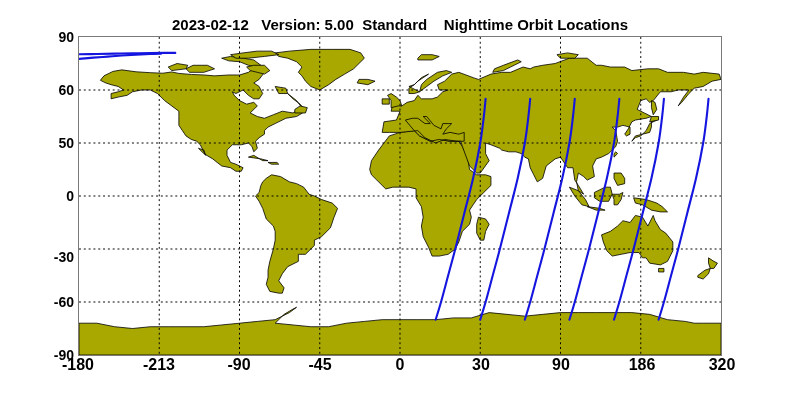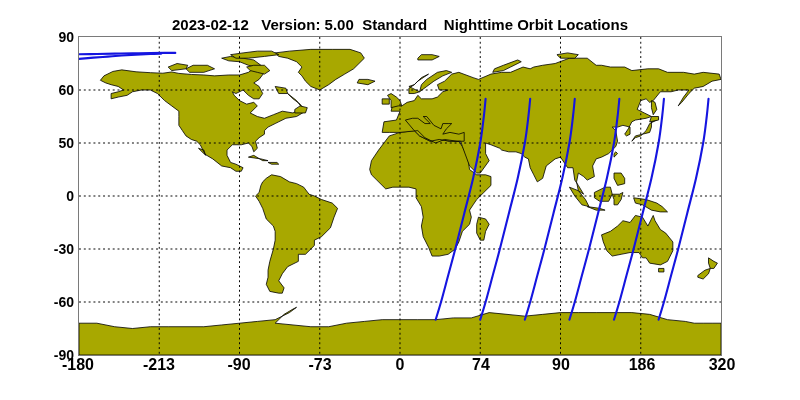--- a/index.html
+++ b/index.html
@@ -64,30 +64,30 @@
 <body>
 
 <div id="figure">
 
   <div id="title">2023-02-12   Version: 5.00  Standard    Nighttime Orbit Locations</div>
 
   <div class="ylab" style="top:30px">90</div>
   <div class="ylab" style="top:83px">60</div>
   <div class="ylab" style="top:136px">50</div>
   <div class="ylab" style="top:189px">0</div>
-  <div class="ylab" style="top:242px">-30</div>
+  <div class="ylab" style="top:250px">-30</div>
   <div class="ylab" style="top:295px">-60</div>
   <div class="ylab" style="top:348px">-90</div>
 
   <div class="xlab" style="left:78px">-180</div>
   <div class="xlab" style="left:159px">-213</div>
   <div class="xlab" style="left:239px">-90</div>
-  <div class="xlab" style="left:320px">-73</div>
+  <div class="xlab" style="left:320px">-45</div>
   <div class="xlab" style="left:400px">0</div>
-  <div class="xlab" style="left:481px">74</div>
+  <div class="xlab" style="left:481px">30</div>
   <div class="xlab" style="left:561px">90</div>
   <div class="xlab" style="left:642px">186</div>
   <div class="xlab" style="left:722px">320</div>
 
   <div id="plot">
     <svg id="mapsvg" viewBox="-180 -90 360 180" preserveAspectRatio="none">
       <g id="land-layer">
           <polygon points="-168,-65.5 -166,-68 -161,-70.5 -156,-71.4 -148,-70.3 -140,-69.8 -133,-69.5 -128,-70.2 -124,-69.4 -117,-68.8 -110,-68.5 -104,-68 -96,-68.5 -90,-68.5 -85,-70 -81,-73 -85,-74 -90,-76 -96,-76.5 -100,-78 -95,-79 -88,-78 -82,-77 -78,-74 -76,-70 -79,-66 -82,-64 -79,-62 -77,-58 -79,-55 -82,-55 -85,-57 -88,-60 -92,-58 -94,-59 -93,-57 -90,-54 -86,-52 -82,-53 -80,-51 -84,-47 -80,-45 -76,-44 -71,-46 -66,-48 -60,-47 -55,-50 -58,-54 -63,-58 -68,-58 -70,-62 -64,-61 -63,-58 -60,-55 -56,-52 -53,-48 -58,-45 -64,-44 -68,-42 -70,-41 -74,-39 -76,-37 -76,-35 -79,-33 -81,-31 -80,-27 -82,-25 -83,-28 -85,-30 -89,-29 -94,-29 -97,-26 -97,-23 -95,-19 -92,-18 -88,-16 -89,-14 -92,-14 -95,-16 -100,-17 -105,-21 -110,-24 -113,-27 -110,-26 -109,-23 -112,-29 -114,-31 -117,-32 -120,-34 -122,-37 -124,-40 -124,-45 -124,-48 -128,-51 -132,-54 -136,-58 -140,-60 -145,-60 -150,-59 -153,-57 -158,-56 -162,-55 -162,-58 -158,-59 -155,-60 -158,-62 -162,-63 -165,-64 -168,-65.5" fill="#a8a800" stroke="#000000" stroke-width="0.45" stroke-linejoin="round"></polygon>
           <polygon points="-45,-60 -50,-62 -53,-65 -55,-68 -57,-70 -55,-73 -58,-76 -63,-78 -68,-79 -70,-81 -62,-82 -50,-83 -38,-83 -28,-83 -22,-81 -20,-78 -23,-75 -26,-72 -31,-69 -36,-66 -40,-63 -45,-60" fill="#a8a800" stroke="#000000" stroke-width="0.45" stroke-linejoin="round"></polygon>
           <polygon points="-80,-70 -84,-71 -86,-73 -82,-74 -76,-74 -73,-71 -76,-69 -80,-70" fill="#a8a800" stroke="#000000" stroke-width="0.45" stroke-linejoin="round"></polygon>

